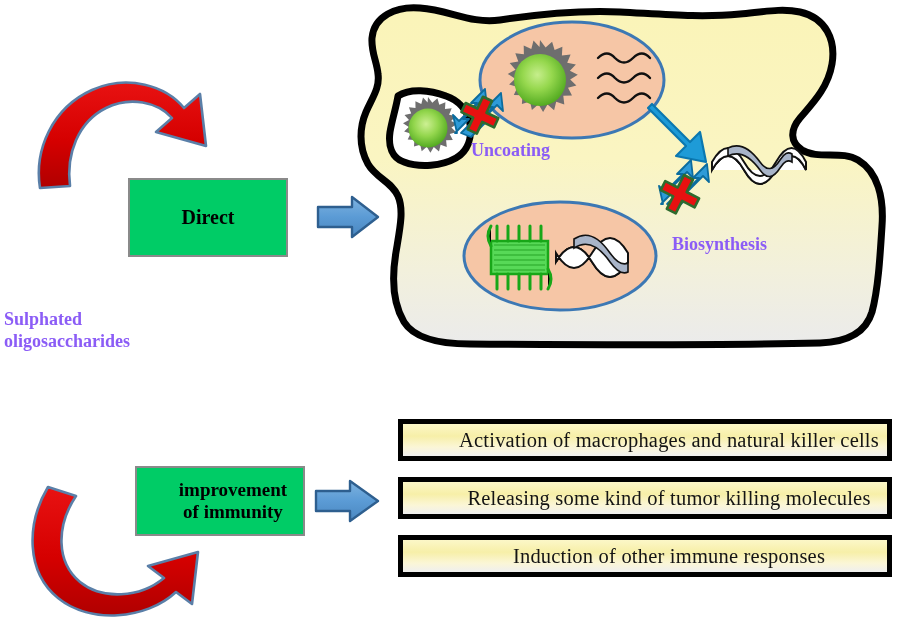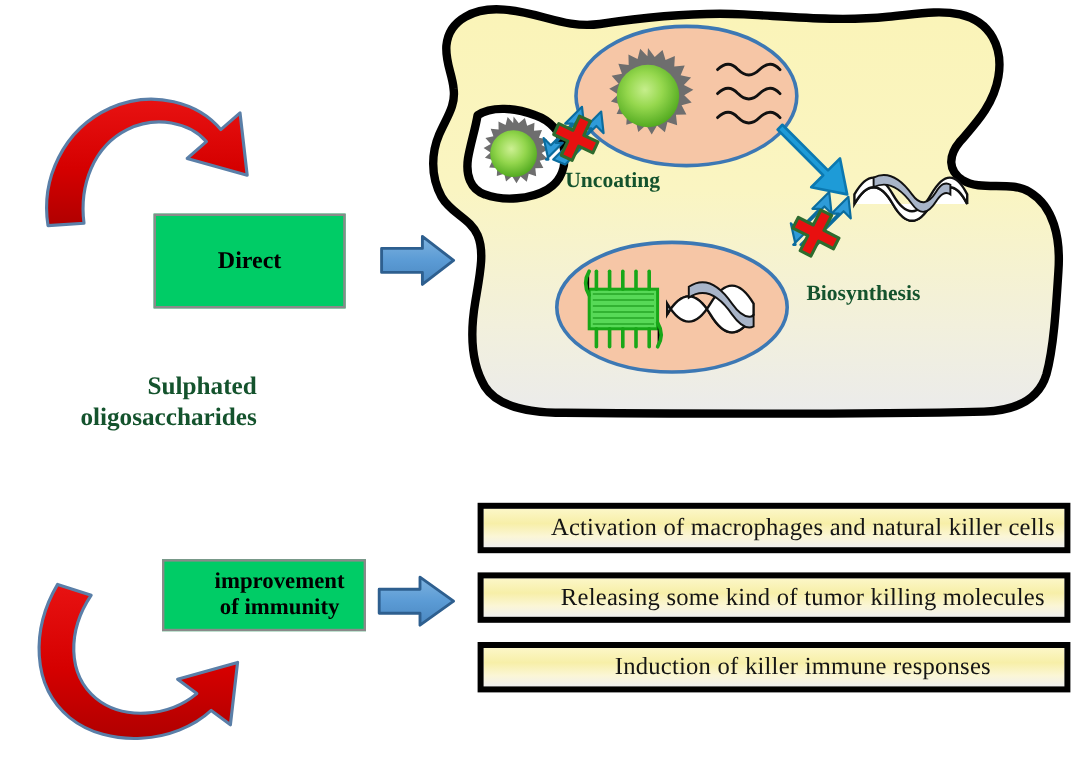--- a/index.html
+++ b/index.html
@@ -36,21 +36,21 @@
     line-height: 1.18;
     font-family: "Liberation Serif", "DejaVu Serif", serif;
   }
   #box-direct-inhibition {
     left: 128px; top: 178px;
     width: 160px; height: 79px;
     font-size: 20px;
   }
   #box-improvement {
     left: 135px; top: 466px;
-    width: 170px; height: 60px;
+    width: 170px; height: 70px;
     font-size: 19px;
     padding-left: 26px;
   }
 
   
   .outcome-box {
     position: absolute;
     left: 398px;
     width: 494px;
     height: 42px;
@@ -67,28 +67,28 @@
     padding-left: 48px;
   }
   #outcome-0 { top: 419px; }
   #outcome-1 { top: 477px; }
   #outcome-2 { top: 535px; }
 
   
   .plain-label {
     position: absolute;
     font-weight: bold;
-    color: #14532d;
+    color: #8b5cf6;
     font-family: "Liberation Serif", "DejaVu Serif", serif;
   }
   #label-sulphated {
-    left: 24px; top: 309px;
+    left: 4px; top: 309px;
     width: 190px;
-    text-align: right;
-    font-size: 21px;
+    text-align: left;
+    font-size: 18px;
     line-height: 1.22;
   }
   #label-uncoating {
     left: 471px; top: 140px;
     font-size: 18px;
   }
   #label-biosynthesis {
     left: 672px; top: 234px;
     font-size: 18px;
   }
@@ -309,13 +309,13 @@
   <div>Sulphated</div>
   <div>oligosaccharides</div>
 </div>
 
 <div class="plain-label" id="label-uncoating">Uncoating</div>
 
 <div class="plain-label" id="label-biosynthesis">Biosynthesis</div>
 
 <div class="outcome-box" id="outcome-0">Activation of macrophages and natural killer cells</div>
 <div class="outcome-box" id="outcome-1">Releasing some kind of tumor killing molecules</div>
-<div class="outcome-box" id="outcome-2">Induction of killer immune responses</div>
+<div class="outcome-box" id="outcome-2">Induction of other immune responses</div>
 
 </body></html>

